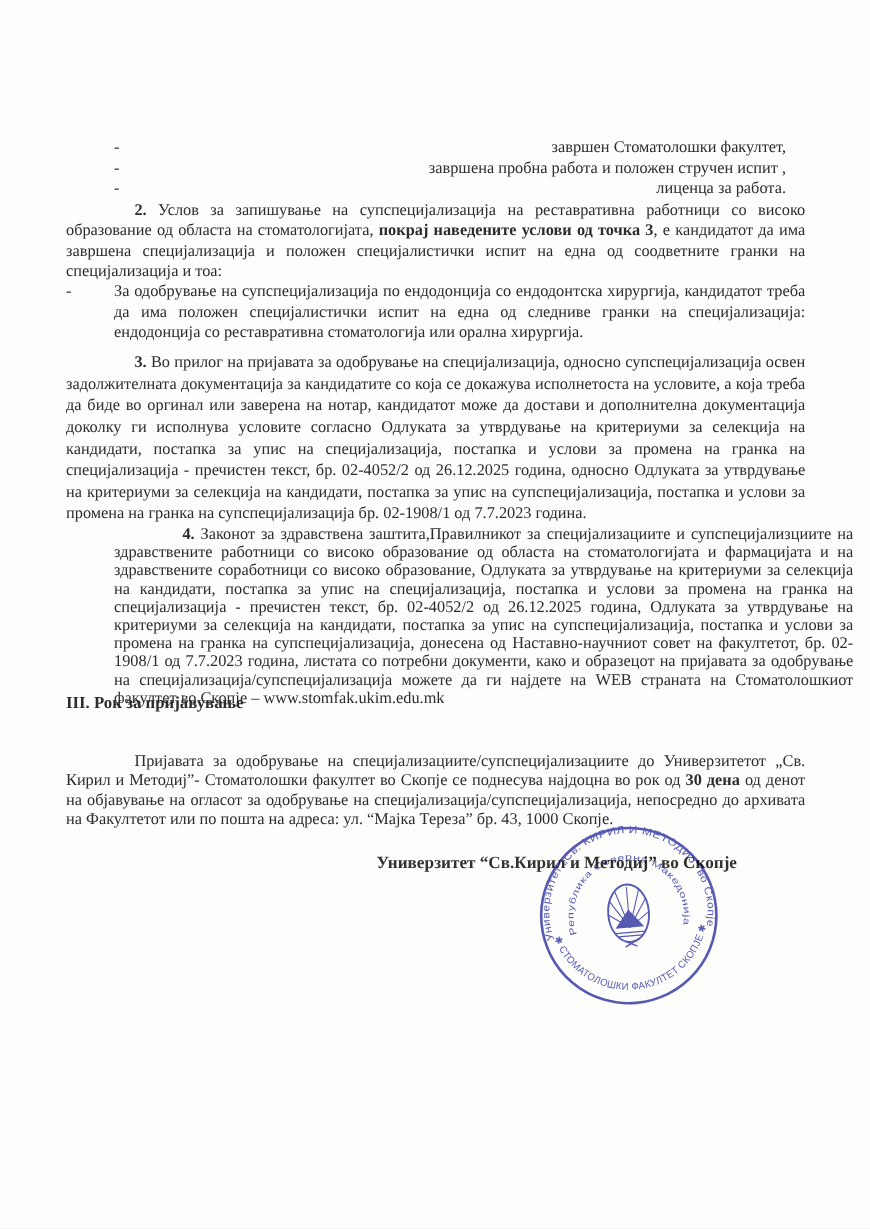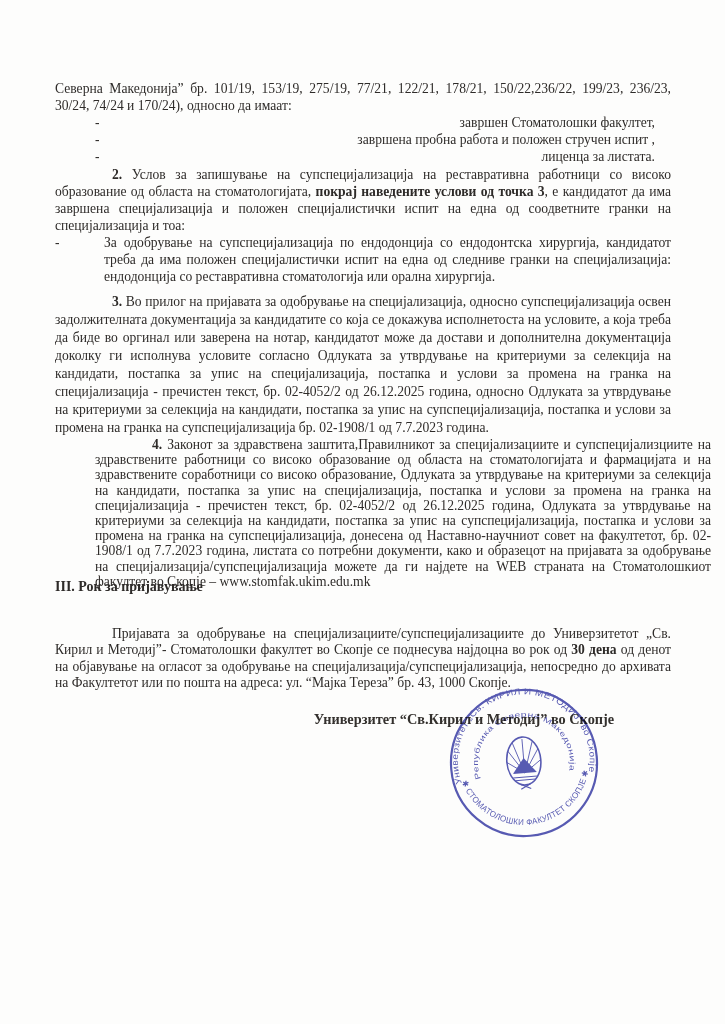--- a/index.html
+++ b/index.html
@@ -24,21 +24,21 @@
 
   .intro-text   { top:80px; }
   .intro-bullets{ top:114px; left:95px; width:560px; }
   .bullet-row   { display:flex; }
   .bullet-row .dash  { flex:0 0 30px; }
   .bullet-row .btext { flex:1; text-align:right; }
 
   .para2 { top:166px; }
   .para2-bullet { top:234px; }
   .para2-bullet .dash { flex:0 0 40px; }
-  .para2-bullet .btext { text-align:justify;margin-left:9px; }
+  .para2-bullet .btext { text-align:justify; }
 
   .para3 { top:293px; line-height:18px; }
   .para4 { top:437px; line-height:15.2px;margin-left:40px; }
 
   .sec3-heading {
     top:578px;
     font-weight:bold;
     font-size:14px;
     text-align:left;
   }
@@ -67,36 +67,33 @@
   .stamp text {
     font-family:"Liberation Sans", sans-serif;
     letter-spacing:0.3px;
   }
 </style>
 </head>
 <body>
 
 <div class="page">
 
-  <div class="blk intro-text">
-    <span>Северна Македонија” бр. 101/19, 153/19, 275/19, 77/21, 122/21, 178/21, 150/22,236/22, 199/23, 236/23, 30/24, 74/24 и 170/24),  односно да имаат:</span>
-  </div>
 
   <div class="blk intro-bullets">
     <div class="bullet-row">
       <span class="dash">-</span>
       <span class="btext">завршен Стоматолошки факултет,</span>
     </div>
     <div class="bullet-row">
       <span class="dash">-</span>
       <span class="btext">завршена пробна работа и положен стручен испит ,</span>
     </div>
     <div class="bullet-row">
       <span class="dash">-</span>
-      <span class="btext">лиценца за листата.</span>
+      <span class="btext">лиценца за работа.</span>
     </div>
   </div>
 
   <div class="blk indent para2">
     <b>2.</b><span> Услов за запишување на супспецијализација  на реставративна работници со високо образование од областа на стоматологијата, </span><b>покрај наведените услови од точка 3</b><span>, е кандидатот да има завршена специјализација и положен специјалистички испит  на една од соодветните гранки на специјализација  и тоа:</span>
   </div>
   <div class="blk bullet-row para2-bullet">
     <span class="dash">-</span>
     <span class="btext">За одобрување на супспецијализација по ендодонција со ендодонтска хирургија, кандидатот треба да има положен специјалистички испит на една од следниве гранки на специјализација: ендодонција со реставративна стоматологија  или орална хирургија.</span>
   </div>

